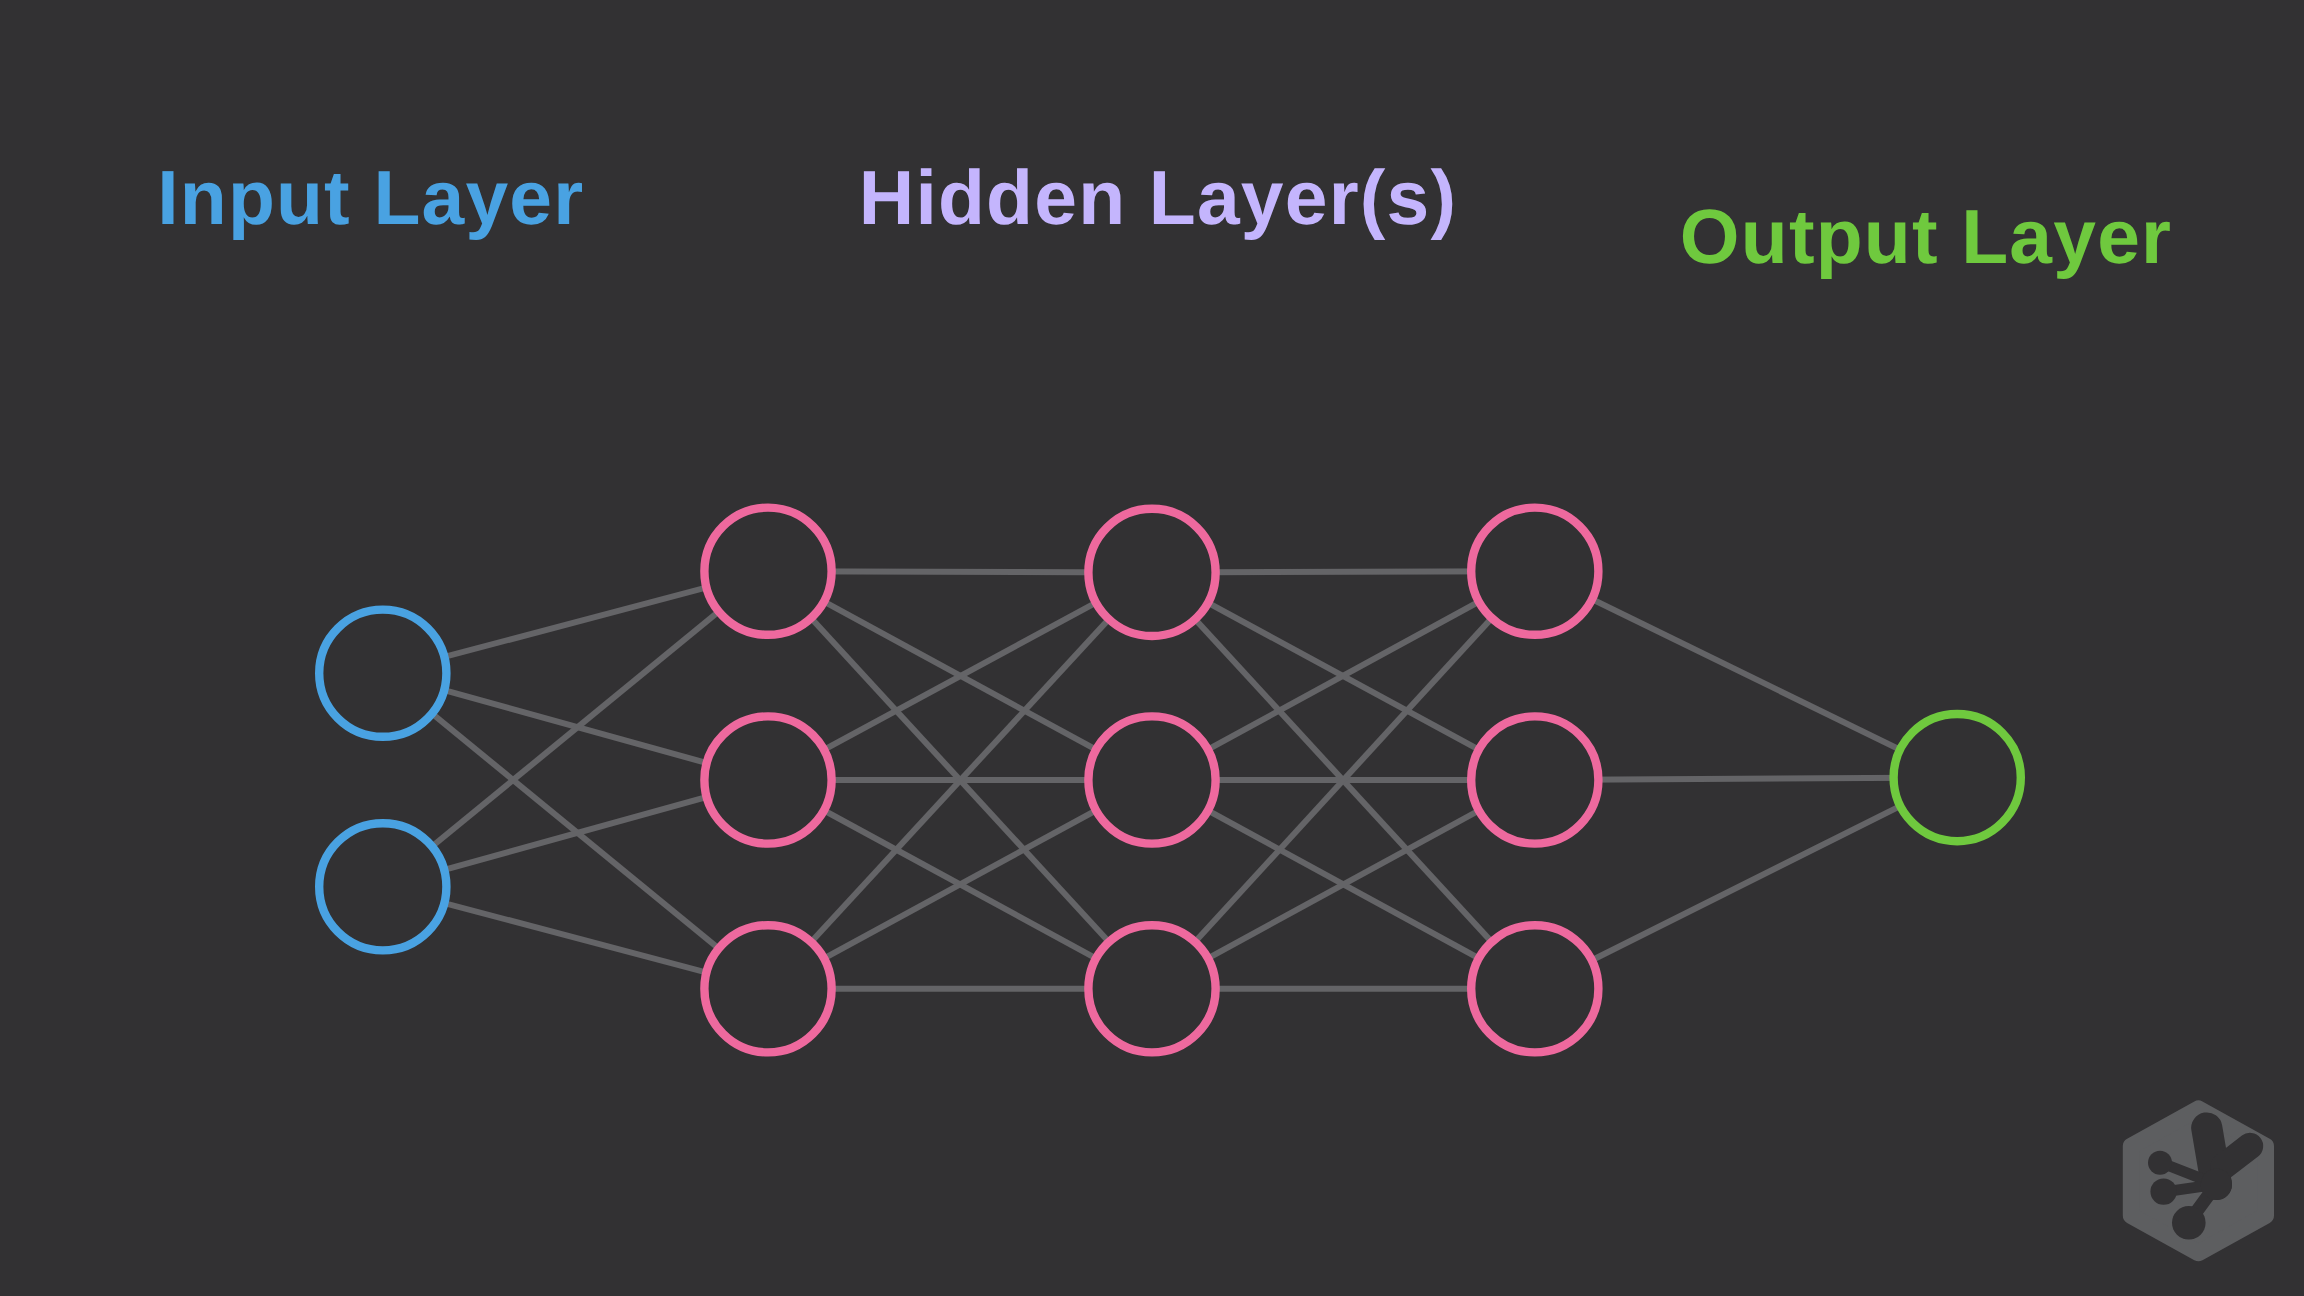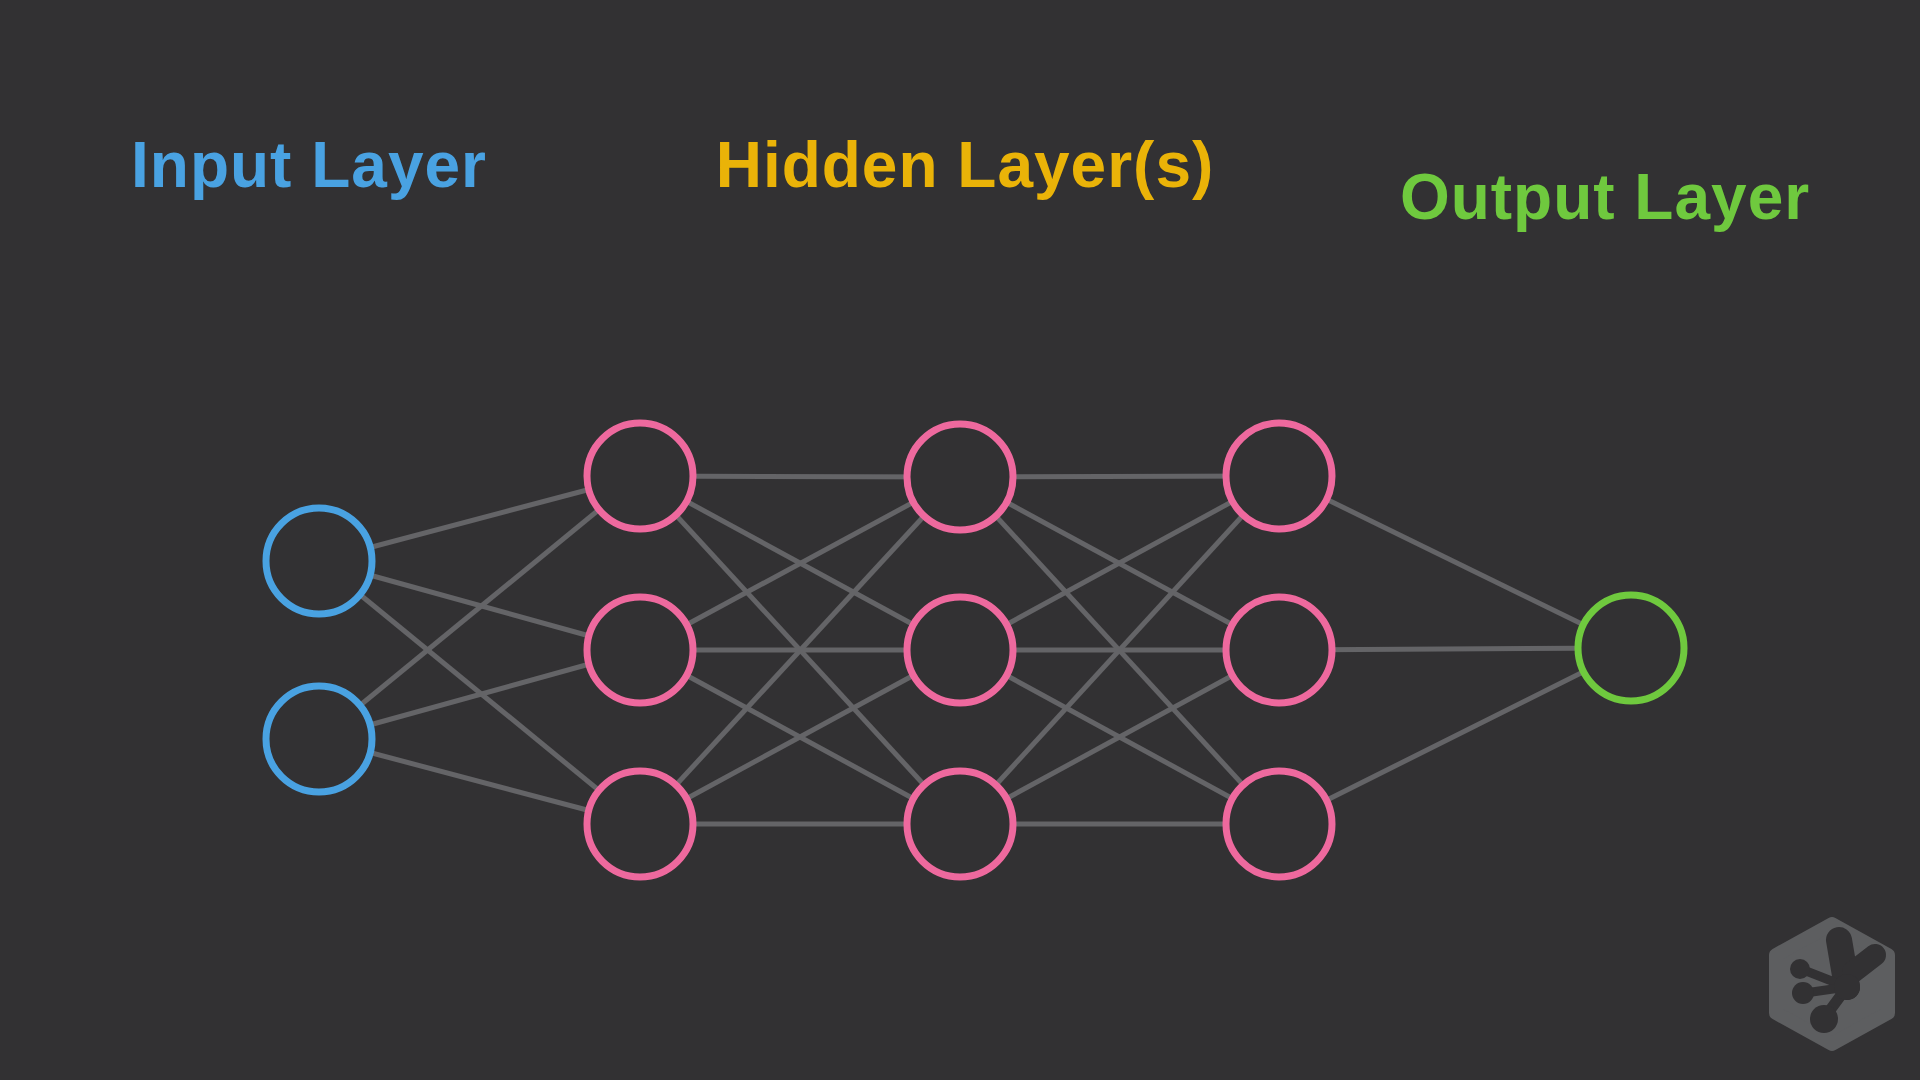--- a/index.html
+++ b/index.html
@@ -101,16 +101,16 @@
         <line x1="1847" y1="987" x2="1825" y2="1017" stroke-width="11" stroke="#323133"></line>
         <circle cx="1800" cy="969" r="10" stroke="none" class="wm-fill" fill="#323133"></circle>
         <circle cx="1803" cy="993" r="11" stroke="none" class="wm-fill" fill="#323133"></circle>
         <circle cx="1824" cy="1019" r="14" stroke="none" class="wm-fill" fill="#323133"></circle>
         <circle cx="1847" cy="987" r="13" stroke="none" class="wm-fill" fill="#323133"></circle>
       </g>
     </g>
   </svg>
 
   <div class="layer-label" style="left: 309px; color: rgb(73, 162, 226);">Input Layer</div>
-  <div class="layer-label" style="left: 965px; color: #eab308;">Hidden Layer(s)</div>
+  <div class="layer-label" style="left: 965px; color: #c4b5fd;">Hidden Layer(s)</div>
   <div class="layer-label" style="left: 1605px; color: rgb(111, 201, 62); margin-top: 32px;">Output Layer</div>
 
 </div>
 
 </body></html>

